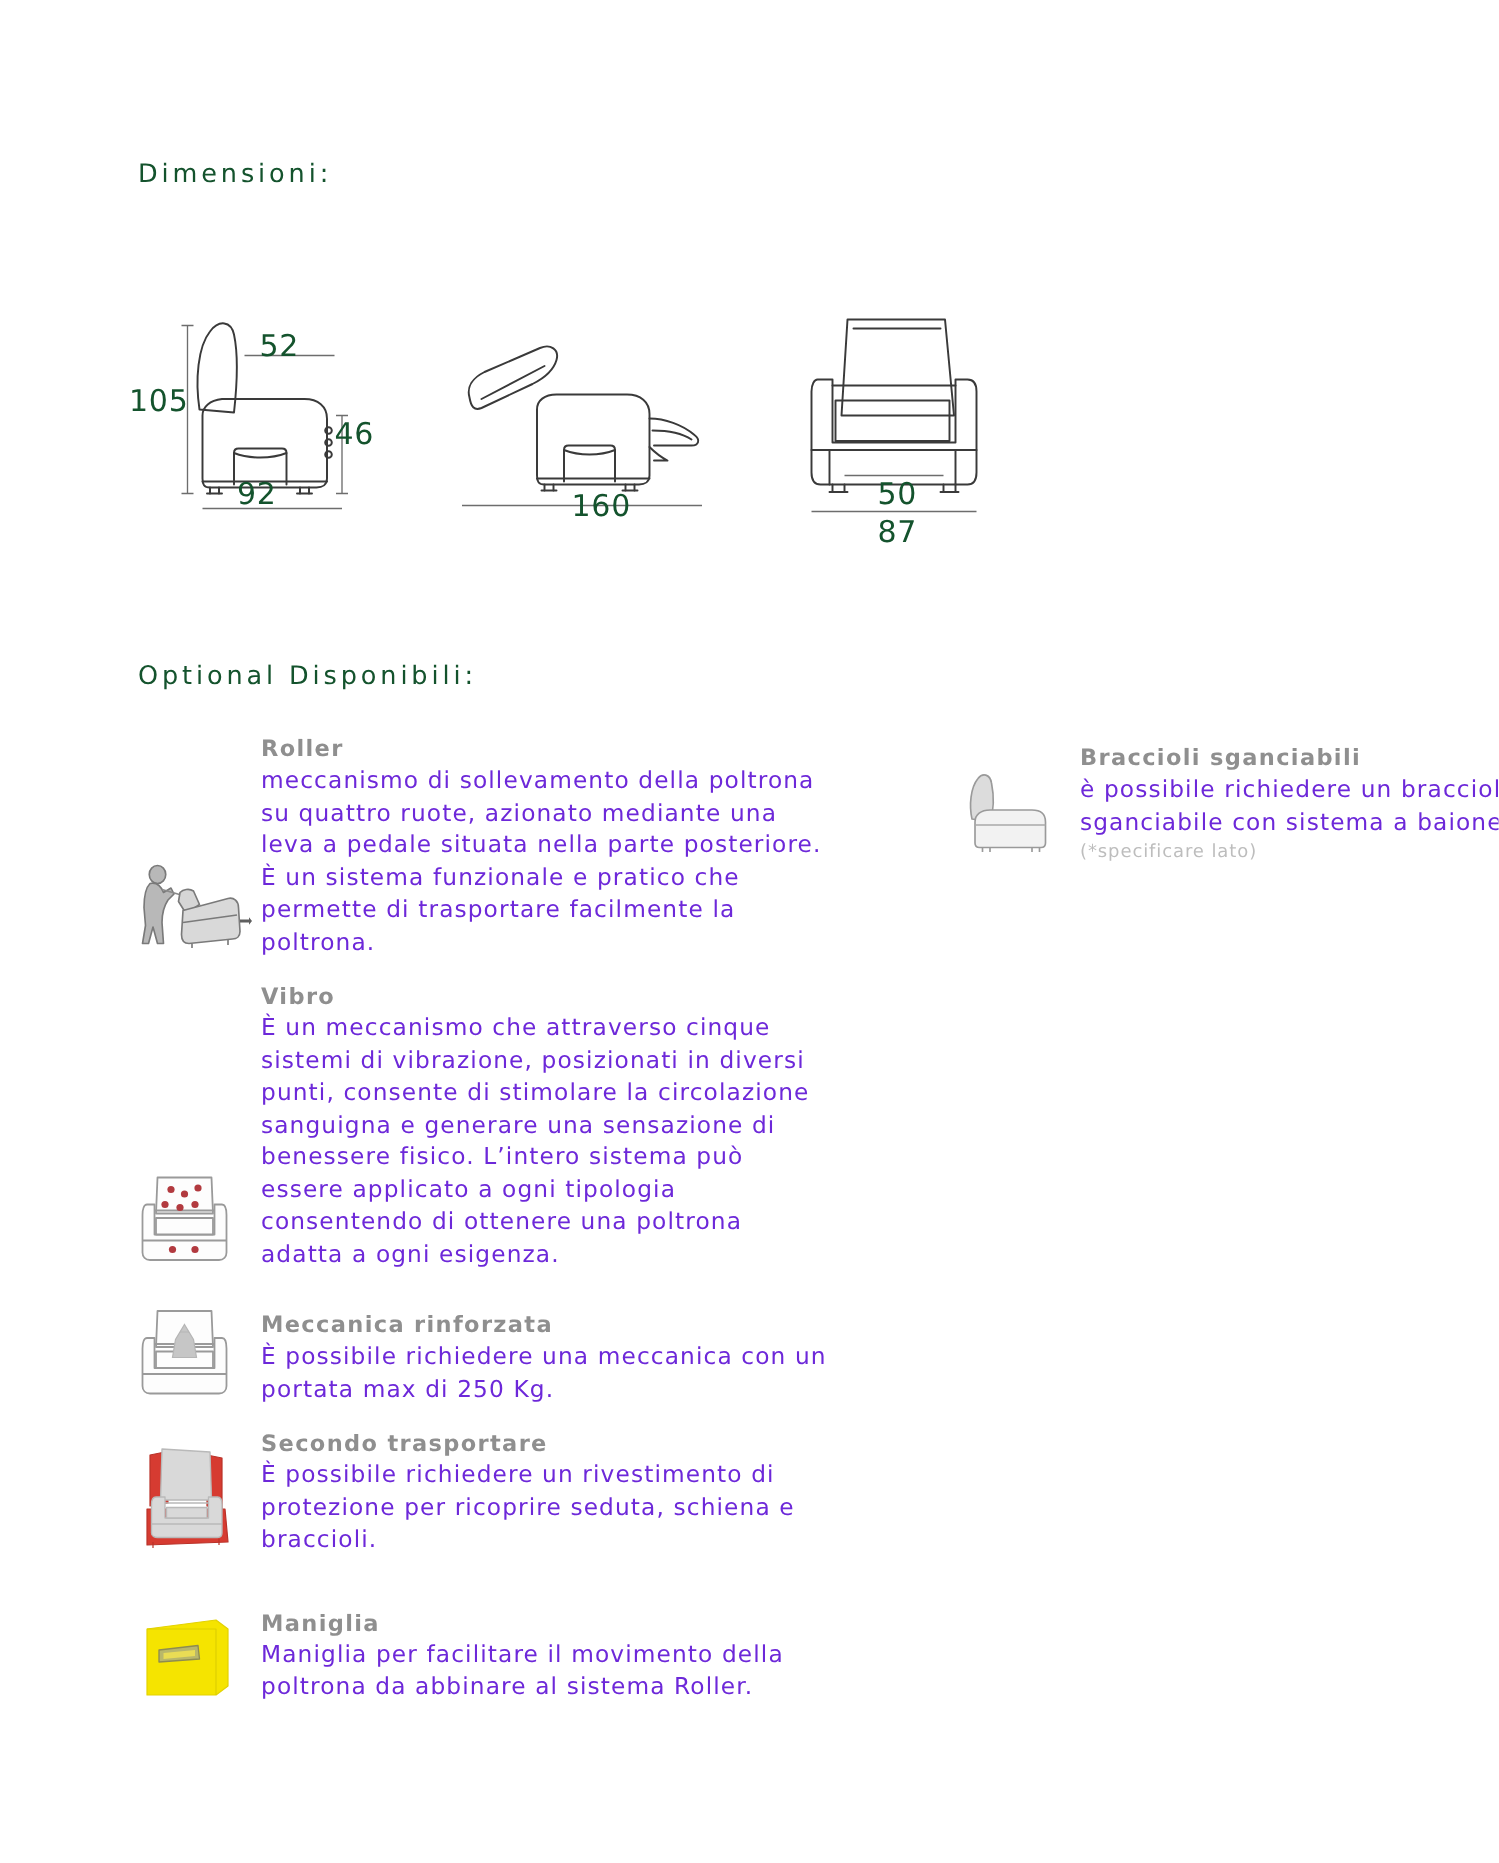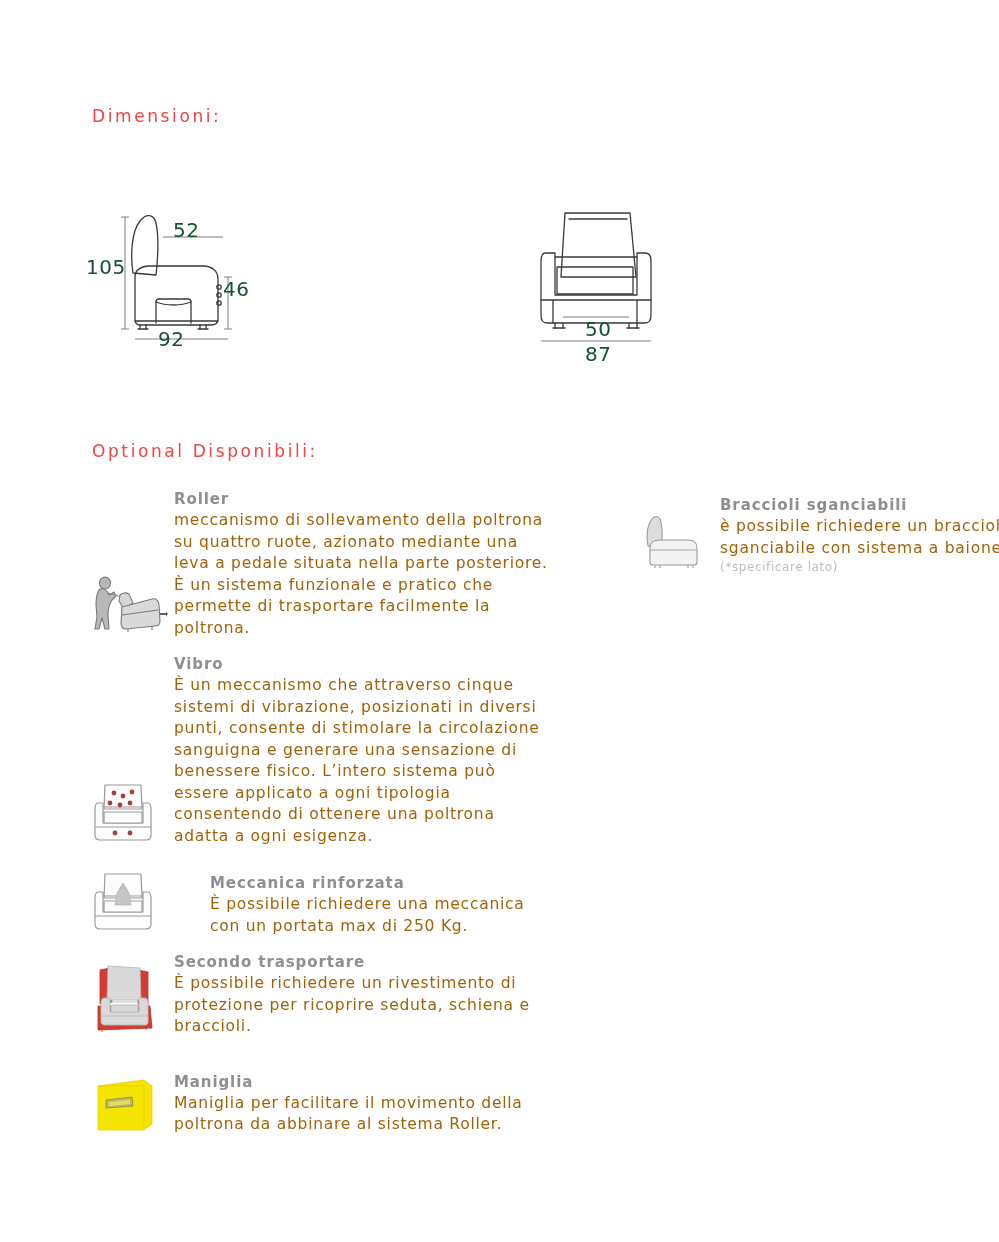--- a/index.html
+++ b/index.html
@@ -17,21 +17,21 @@
 
   .page {
     position: absolute;
     inset: 0;
     background: #fff;
   }
 
   
   .section-title {
     position: absolute;
-    color: #ef4444;
+    color: #14532d;
     font-size: 17px;
     font-weight: 400;
     letter-spacing: 2.6px;
     font-family: "DejaVu Sans", "Liberation Sans", sans-serif;
     white-space: nowrap;
   }
   #dimensioni-title { left: 92px; top: 106px; }
   #optional-title   { left: 92px; top: 441px; }
 
   
@@ -53,21 +53,21 @@
     font-size: 20px;
     font-family: "DejaVu Sans", "Liberation Sans", sans-serif;
     letter-spacing: 0.5px;
     white-space: nowrap;
   }
 
   
   #lbl-105 { left: -2px;  top: 60px; }
   #lbl-52  { left: 85px;  top: 23px; }
   #lbl-46  { left: 135px; top: 82px; }
-  #lbl-92  { left: 70px;  top: 132px; }
+  #lbl-92  { left: 70px;  top: 122px; }
   
   #lbl-160 { left: 78px;  top: 130px; }
   
   #lbl-50  { left: 52px;  top: 122px; }
   #lbl-87  { left: 52px;  top: 147px; }
 
   
   #optional-area {
     position: absolute;
     left: 92px;
@@ -94,39 +94,39 @@
 
   .opt-title {
     color: #8f8f8f;
     font-size: 15px;
     font-weight: bold;
     letter-spacing: 0.9px;
     margin: 0 0 2px 0;
     font-family: "DejaVu Sans", "Liberation Sans", sans-serif;
   }
   .opt-desc {
-    color: #a16207;
+    color: #6d28d9;
     font-size: 15.5px;
     line-height: 21.5px;
     letter-spacing: 0.75px;
     margin: 0;
     font-family: "DejaVu Sans", "Liberation Sans", sans-serif;
   }
   .opt-note {
     color: #bdbdbd;
     font-size: 12px;
     letter-spacing: 0.6px;
     margin: 1px 0 0 0;
     font-family: "DejaVu Sans", "Liberation Sans", sans-serif;
   }
 
   
   #item-roller   { margin-top: 0px; }
   #item-vibro    { margin-top: 16px; }
-  #item-mecc     { margin-top: 14px; gap: 36px; }
+  #item-mecc     { margin-top: 14px; }
   #item-secondo  { margin-top: 16px; }
   #item-maniglia { margin-top: 20px; }
 
   #item-roller .opt-icon   { padding-top: 22px; }
   #item-vibro .opt-icon    { padding-top: 12px; }
   #item-mecc .opt-icon     { padding-top: 8px; }
   #item-secondo .opt-icon  { padding-top: 8px; }
   #item-maniglia .opt-icon { padding-top: 18px; }
   #item-braccioli .opt-icon{ padding-top: 22px; }
 </style>
@@ -172,20 +172,47 @@
 
           <path d="M47,144 L140,144"></path>
         </g>
       </svg>
       <span class="dim-label" id="lbl-105">105</span>
       <span class="dim-label" id="lbl-52">52</span>
       <span class="dim-label" id="lbl-46">46</span>
       <span class="dim-label" id="lbl-92">92</span>
     </div>
 
+    <div class="dim-fig" id="fig-recl">
+      <svg width="200" height="175" viewBox="0 0 200 175">
+        <g fill="none" stroke="#3a3a3a" stroke-width="1.3" stroke-linejoin="round" stroke-linecap="round">
+
+          <path d="M10,70 C8,63 12,57 20,53 L57,37 C64,34 70,38 68,45 C66,52 60,57 52,61 L18,77 C13,79 11,76 10,70 Z"></path>
+
+          <path d="M18,71 L60,49"></path>
+
+          <path d="M55,78 C55,72 60,68 68,68 L115,68 C124,68 130,73 130,81 L130,122 C130,126 127,128 123,128 L60,128 C56,128 55,126 55,122 Z"></path>
+          <path d="M55,124 L130,124"></path>
+
+          <path d="M130,84 C140,84 152,88 160,95 C164,98 163,102 158,102 L133,102"></path>
+          <path d="M132,92 C142,92 152,94 158,98"></path>
+          <path d="M130,103 C134,107 138,110 142,112 L133,112"></path>
+
+          <path d="M73,126 L73,105 C73,103 74,102 76,102 L104,102 C106,102 107,103 107,105 L107,126"></path>
+          <path d="M73,105 C83,109 97,109 107,105"></path>
+
+          <path d="M60,128 L60,132 M66,128 L66,132 M114,128 L114,132 M120,128 L120,132"></path>
+          <path d="M58,132 L68,132 M112,132 L122,132"></path>
+        </g>
+        <g stroke="#6d6d6d" stroke-width="0.9" fill="none">
+          <path d="M5,142 L165,142"></path>
+        </g>
+      </svg>
+      <span class="dim-label" id="lbl-160">160</span>
+    </div>
 
     <div class="dim-fig" id="fig-front">
       <svg width="180" height="175" viewBox="0 0 180 175">
         <g fill="none" stroke="#3a3a3a" stroke-width="1.3" stroke-linejoin="round" stroke-linecap="round">
 
           <path d="M32,18 L97,18 L103,82 L28,82 Z"></path>
           <path d="M36,24 L94,24"></path>
 
           <path d="M12,58 C10,58 8,61 8,66 L8,120 C8,125 10,128 14,128 L112,128 C116,128 118,125 118,120 L118,66 C118,61 116,58 112,58 L104,58 L104,100 L22,100 L22,58 Z"></path>
 

